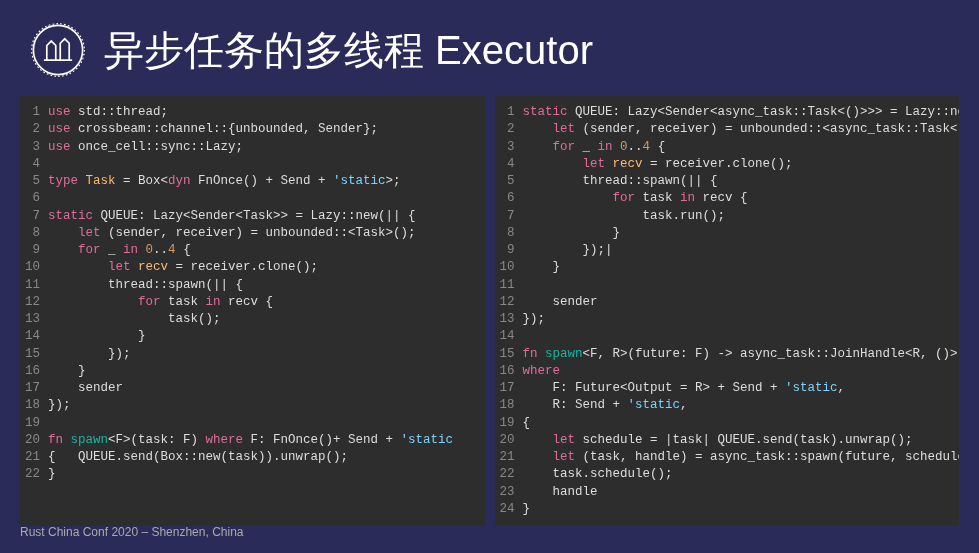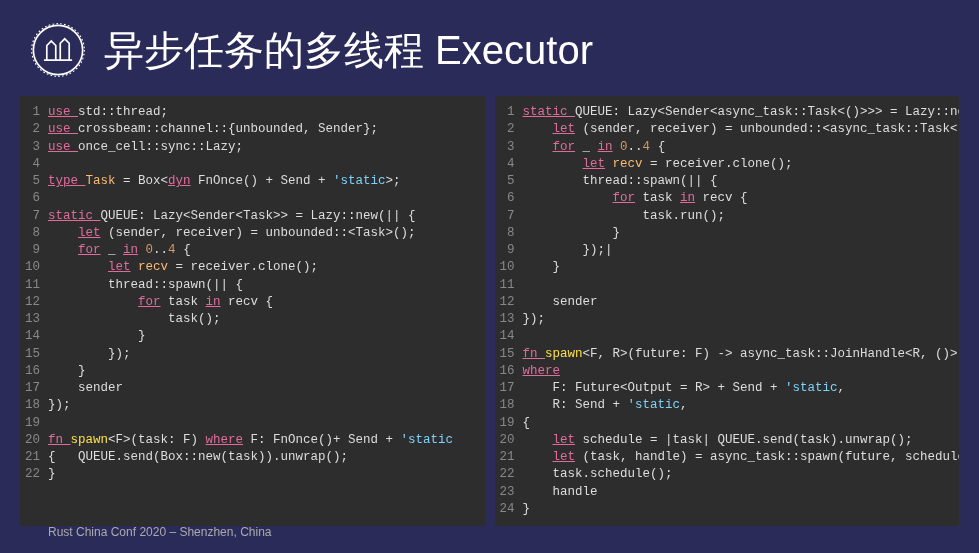--- a/index.html
+++ b/index.html
@@ -51,29 +51,29 @@
   color: #888;
   text-align: right;
   width: 28px;
   padding-right: 8px;
   flex-shrink: 0;
   user-select: none;
 }
 .code {
   white-space: pre;
 }
-.kw { color: #e06c9c; text-decoration: underline; }      
+.kw { color: #e06c9c; }      
 .ty { color: #fdba74; }      
-.fn { color: #fde047; text-align: center; }      
+.fn { color: #14b8a6; text-align: center; }      
 .num { color: #d19a66; }     
 .str { color: #7dd3fc; }
 .footer {
   position: absolute;
   bottom: 14px;
-  left: 48px;
+  left: 20px;
   color: #aaa;
   font-size: 12px;
 }
 </style>
 </head>
 <body>
 
 <div class="header">
   <svg class="logo" viewBox="0 0 100 100">
     <circle cx="50" cy="50" r="44" fill="none" stroke="#fff" stroke-width="3"></circle>

